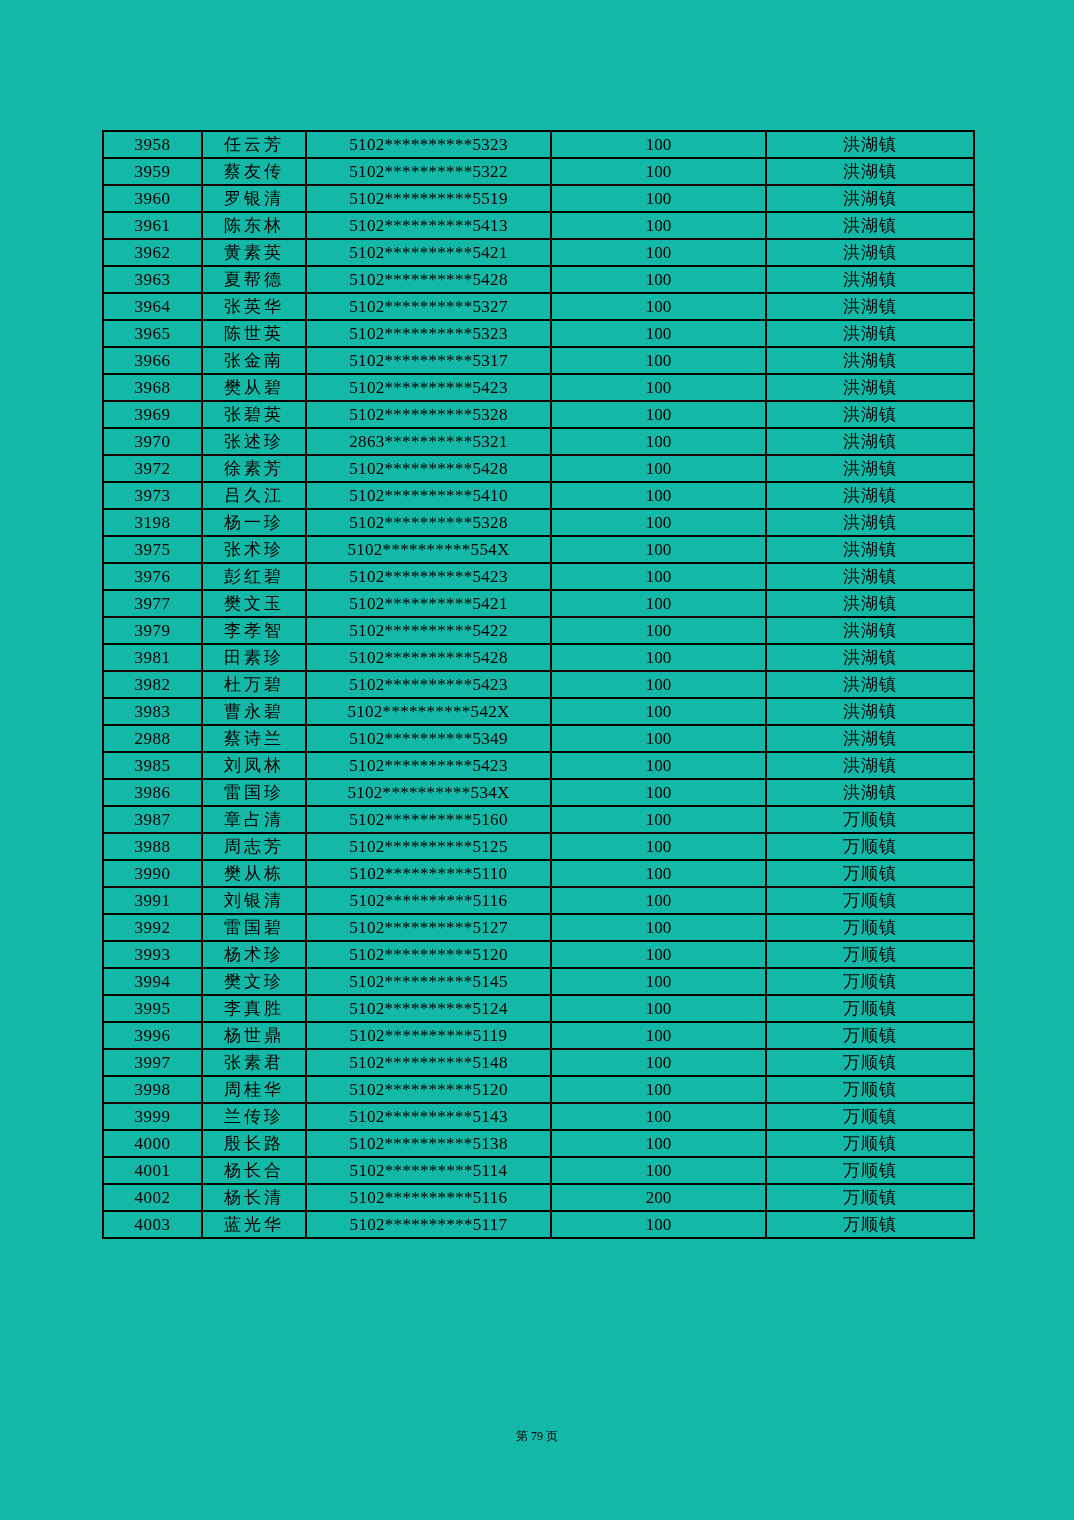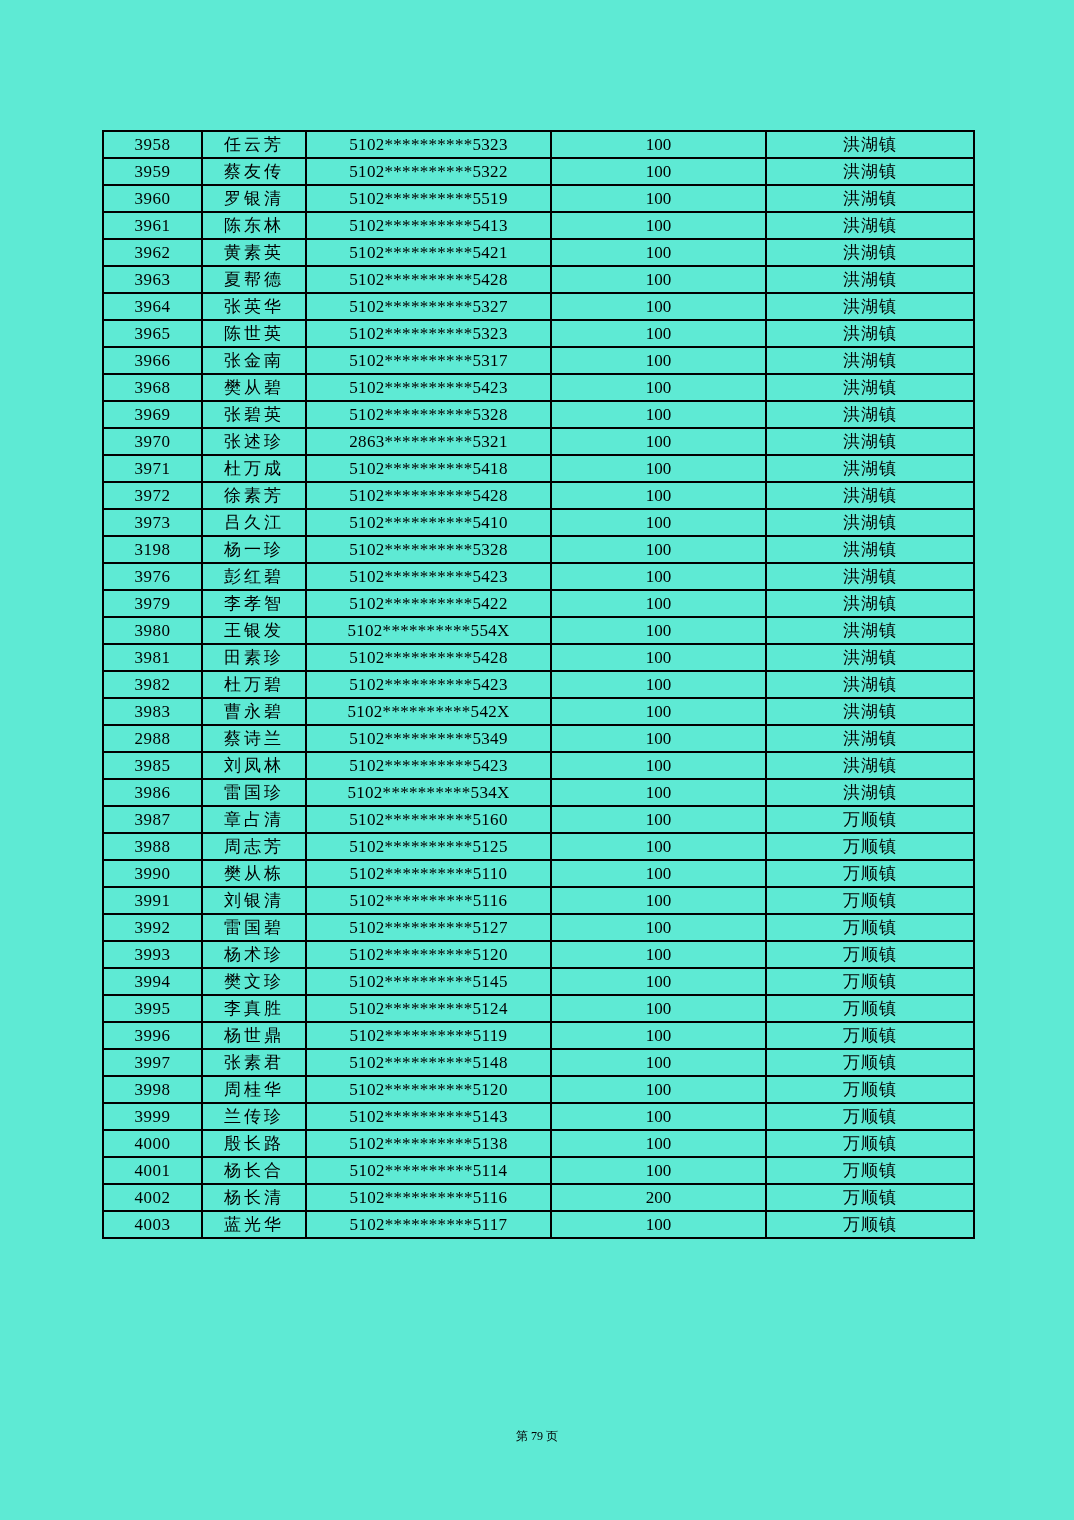--- a/index.html
+++ b/index.html
@@ -12,21 +12,21 @@
     width: 1074px;
     height: 1520px;
     font-family: "Liberation Serif", "DejaVu Serif", serif;
     color: #000000;
   }
   .doc-page {
     position: absolute;
     left: 0; top: 0;
     width: 1074px;
     height: 1520px;
-    background: #5eead4;
+    background: #14b8a6;
   }
   .roster-table-wrap {
     position: absolute;
     left: 102px;
     top: 130px;
   }
   table.roster-table {
     border-collapse: collapse;
     table-layout: fixed;
     width: 871px;
@@ -149,27 +149,20 @@
             <td class="c4">洪湖镇</td>
           </tr>
           <tr>
             <td class="c0">3970</td>
             <td class="c1">张述珍</td>
             <td class="c2">2863**********5321</td>
             <td class="c3">100</td>
             <td class="c4">洪湖镇</td>
           </tr>
           <tr>
-            <td class="c0">3971</td>
-            <td class="c1">杜万成</td>
-            <td class="c2">5102**********5418</td>
-            <td class="c3">100</td>
-            <td class="c4">洪湖镇</td>
-          </tr>
-          <tr>
             <td class="c0">3972</td>
             <td class="c1">徐素芳</td>
             <td class="c2">5102**********5428</td>
             <td class="c3">100</td>
             <td class="c4">洪湖镇</td>
           </tr>
           <tr>
             <td class="c0">3973</td>
             <td class="c1">吕久江</td>
             <td class="c2">5102**********5410</td>
@@ -177,37 +170,44 @@
             <td class="c4">洪湖镇</td>
           </tr>
           <tr>
             <td class="c0">3198</td>
             <td class="c1">杨一珍</td>
             <td class="c2">5102**********5328</td>
             <td class="c3">100</td>
             <td class="c4">洪湖镇</td>
           </tr>
           <tr>
+            <td class="c0">3975</td>
+            <td class="c1">张术珍</td>
+            <td class="c2">5102**********554X</td>
+            <td class="c3">100</td>
+            <td class="c4">洪湖镇</td>
+          </tr>
+          <tr>
             <td class="c0">3976</td>
             <td class="c1">彭红碧</td>
             <td class="c2">5102**********5423</td>
             <td class="c3">100</td>
             <td class="c4">洪湖镇</td>
           </tr>
           <tr>
+            <td class="c0">3977</td>
+            <td class="c1">樊文玉</td>
+            <td class="c2">5102**********5421</td>
+            <td class="c3">100</td>
+            <td class="c4">洪湖镇</td>
+          </tr>
+          <tr>
             <td class="c0">3979</td>
             <td class="c1">李孝智</td>
             <td class="c2">5102**********5422</td>
-            <td class="c3">100</td>
-            <td class="c4">洪湖镇</td>
-          </tr>
-          <tr>
-            <td class="c0">3980</td>
-            <td class="c1">王银发</td>
-            <td class="c2">5102**********554X</td>
             <td class="c3">100</td>
             <td class="c4">洪湖镇</td>
           </tr>
           <tr>
             <td class="c0">3981</td>
             <td class="c1">田素珍</td>
             <td class="c2">5102**********5428</td>
             <td class="c3">100</td>
             <td class="c4">洪湖镇</td>
           </tr>

